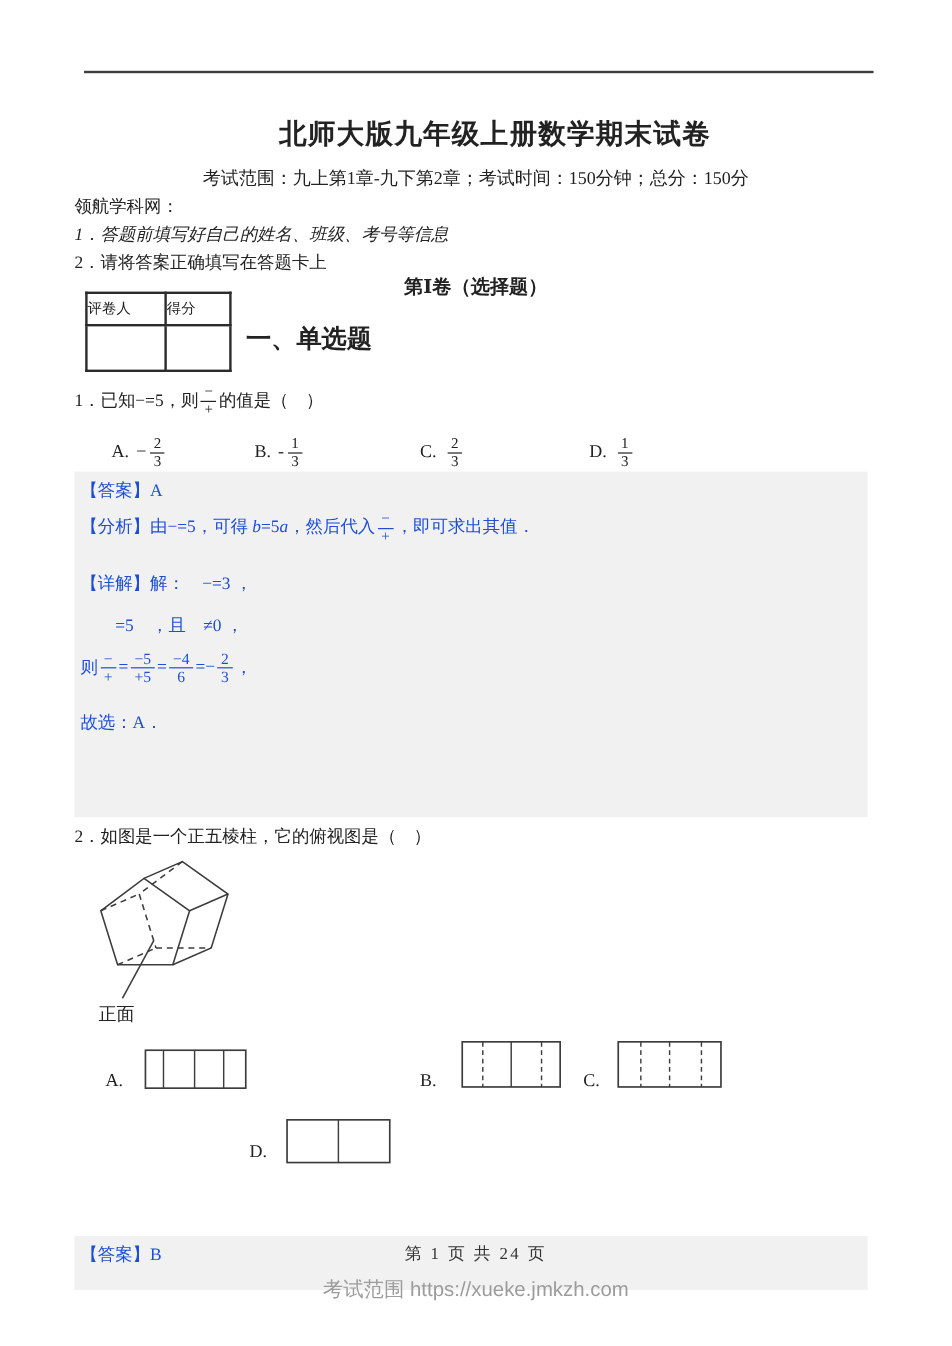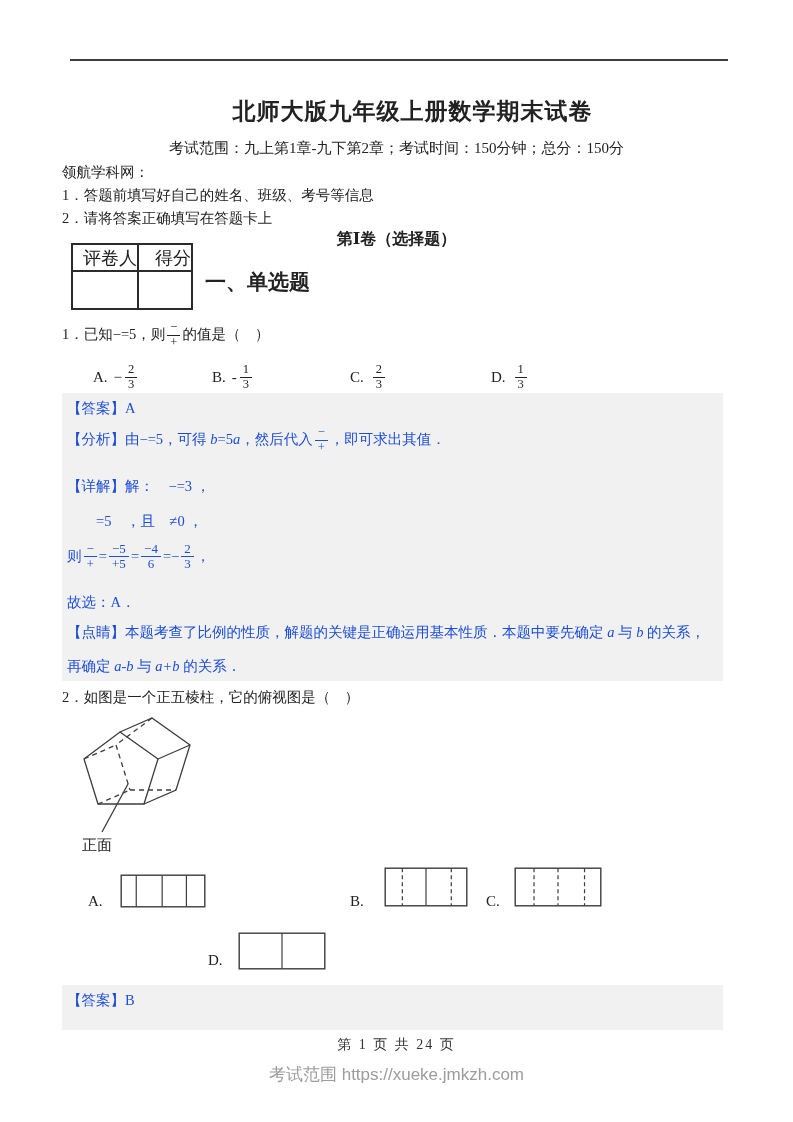--- a/index.html
+++ b/index.html
@@ -9,21 +9,21 @@
     overflow:hidden;
   }
   .abs{position:absolute;}
   .center{left:0;width:793px;text-align:center;}
   .rule{height:2px;background:#3f3f3f;}
   .title{font-size:23px;font-weight:bold;letter-spacing:1px;}
   .subtitle{font-size:15px;}
   .body-text{font-size:14.5px;}
   .bold{font-weight:bold;}
   .grader-table{border-collapse:collapse;}
-  .grader-table td{border:2px solid #2b2b2b;text-align:right;font-size:18px;padding:0;}
+  .grader-table td{border:2px solid #2b2b2b;text-align:left;font-size:12px;padding:0;}
   .grader-table .hrow td{height:25px;}
   .grader-table .brow td{height:36px;}
   .col-a{width:64px;}
   .col-b{width:52px;}
   .frac{display:inline-flex;flex-direction:column;align-items:center;vertical-align:middle;line-height:1.1;font-size:12.5px;margin:0 2px;}
   .frac .ft{border-bottom:1px solid currentColor;padding:0 3px;}
   .frac .fb{padding:0 3px;}
   .opt{display:inline-flex;align-items:center;font-size:15px;}
   .opt .sign{margin:0 1px 0 6px;}
   .sol-block{background:#f1f1f1;color:#1d4ed8;}
@@ -38,21 +38,21 @@
   .footer-site{font-size:17px;color:#9c9c9c;font-family:"Liberation Sans","DejaVu Sans",sans-serif;}
 </style>
 </head>
 <body>
 
 <div class="abs rule" style="left:70px;top:59px;width:658px;"></div>
 
 <div class="abs center title" style="top:96px;margin-left:16px;">北师大版九年级上册数学期末试卷</div>
 <div class="abs center subtitle" style="top:139px;">考试范围：九上第1章-九下第2章；考试时间：150分钟；总分：150分</div>
 <div class="abs body-text" style="left:62px;top:163px;">领航学科网：</div>
-<div class="abs body-text" style="left:62px;top:186px;">1．答题前填写好自己的姓名、班级、考号等信息</div>
+<div class="abs body-text" style="left:62px;top:186px;font-style:italic;">1．答题前填写好自己的姓名、班级、考号等信息</div>
 <div class="abs body-text" style="left:62px;top:209px;">2．请将答案正确填写在答题卡上</div>
 <div class="abs center bold" style="top:229px;font-size:16px;">第Ⅰ卷（选择题）</div>
 
 <table class="grader-table abs" style="left:71px;top:243px;">
   <tbody>
     <tr class="hrow">
       <td class="col-a">评卷人</td>
       <td class="col-b">得分</td>
     </tr>
     <tr class="brow">
@@ -133,23 +133,20 @@
         <span class="fb">6</span>
       </span>
     <span>=−</span>
     <span class="frac">
         <span class="ft">2</span>
         <span class="fb">3</span>
       </span>
     <span>，</span>
   </div>
   <div class="p" style="top:200px;">故选：A．</div>
-  <div class="p wrap" style="top:222px;width:650px;">
-    <span>【点睛】本题考查了比例的性质，解题的关键是正确运用基本性质．本题中要先确定 </span><i class="v">a</i><span> 与 </span><i class="v">b</i><span> 的关系，再确定 </span><i class="v">a-b</i><span> 与 </span><i class="v">a+b</i><span> 的关系．</span>
-  </div>
 </div>
 
 <div class="abs body-text" style="left:62px;top:688px;">2．如图是一个正五棱柱，它的俯视图是（　）</div>
 
 <div class="abs" style="left:76px;top:712px;">
   <svg width="125" height="130" viewBox="0 0 125 130">
     <g fill="none" stroke="#3d3d3d" stroke-width="1.3">
 
       <polygon points="44,20 82,47 68,92 22,92 8,47"></polygon>
 
@@ -195,18 +192,18 @@
       <line x1="70.536" x2="70.536" y1="1.2" y2="38.8" stroke="#3d3d3d" stroke-width="1.2" stroke-dasharray="4,3"></line>
     </svg>
 
   <span class="abs fig-label" style="left:208px;top:952px;">D.</span>
   <svg class="abs" style="left:238px;top:932px;" width="88" height="38">
       <rect x="1.2" y="1.2" width="85.6" height="35.6" fill="none" stroke="#3d3d3d" stroke-width="1.4"></rect>
       <line x1="44" x2="44" y1="1.2" y2="36.8" stroke="#3d3d3d" stroke-width="1.2"></line>
     </svg>
 </div>
 
-<div class="abs sol-block" style="left:62px;top:985px;width:661px;height:45px;">
+<div class="abs sol-block" style="left:62px;top:1030px;width:661px;height:45px;">
   <div class="p" style="top:6px;">【答案】B</div>
 </div>
 
 <div class="abs center footer-page" style="top:1036px;">第 1 页 共 24 页</div>
 <div class="abs center footer-site" style="top:1063px;">考试范围 https://xueke.jmkzh.com</div>
 
 </body></html>

